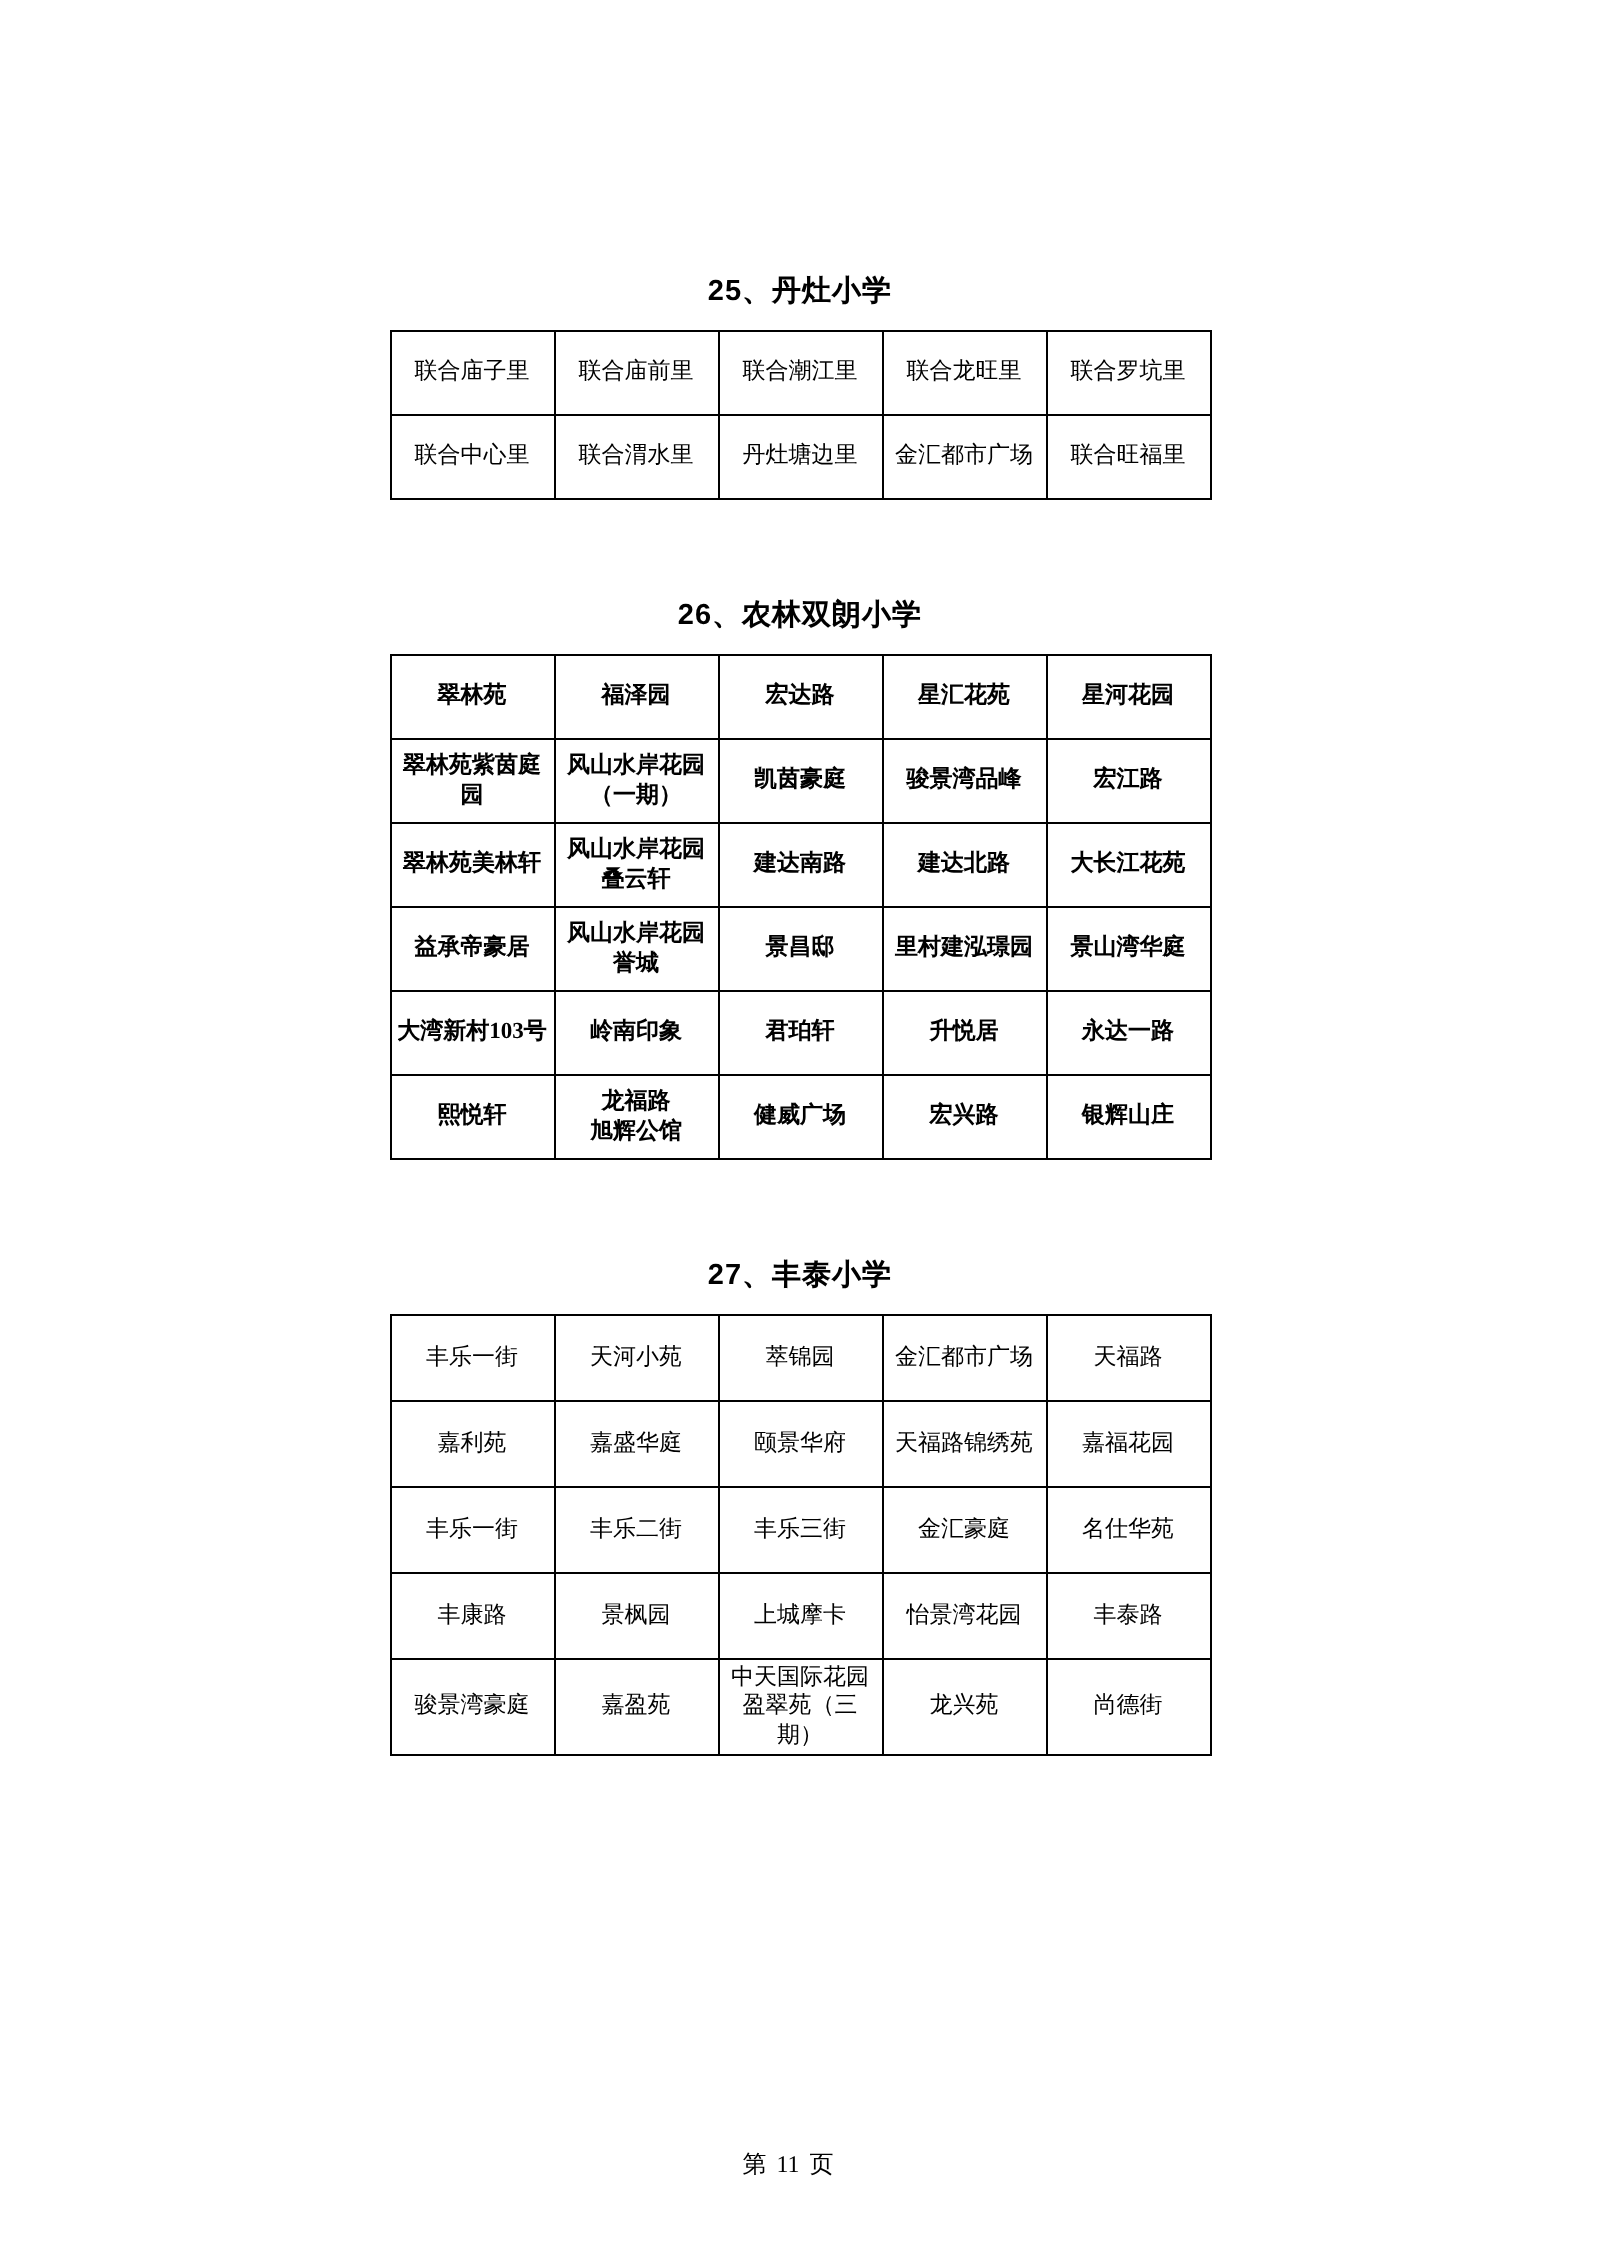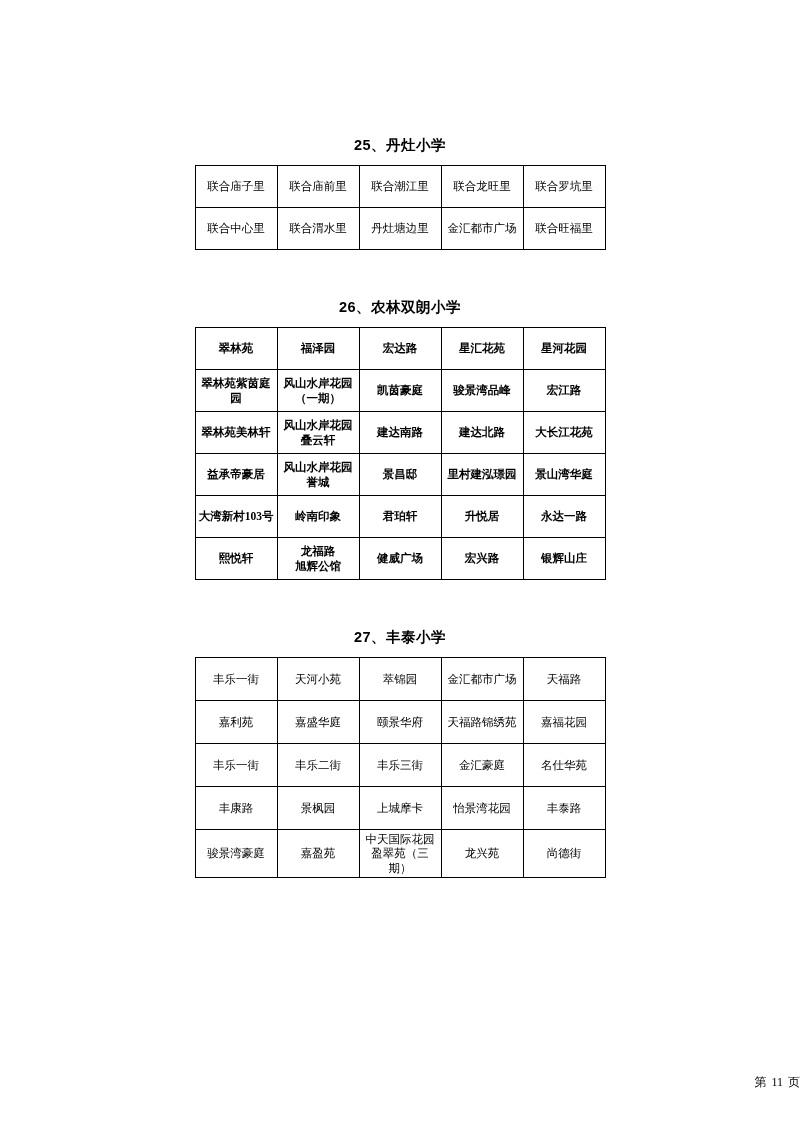--- a/index.html
+++ b/index.html
@@ -54,23 +54,23 @@
   }
   table.grid.t1 td { height: 37px; }
   table.grid.t2 td { height: 37px; font-weight: bold; }
   table.grid.t3 td { height: 38px; }
 
   .col20 { width: 20%; }
 
   .footer {
     position: absolute;
     left: 0;
-    right: 0;
+    right: 12px;
     bottom: 40px;
-    text-align: right;
+    text-align: center;
     font-size: 12px;
     font-family: "Liberation Serif", "DejaVu Serif", serif;
   }
   .footer .pgnum {
     display: inline-block;
     padding: 0 2px;
   }
 </style>
 </head>
 <body>

